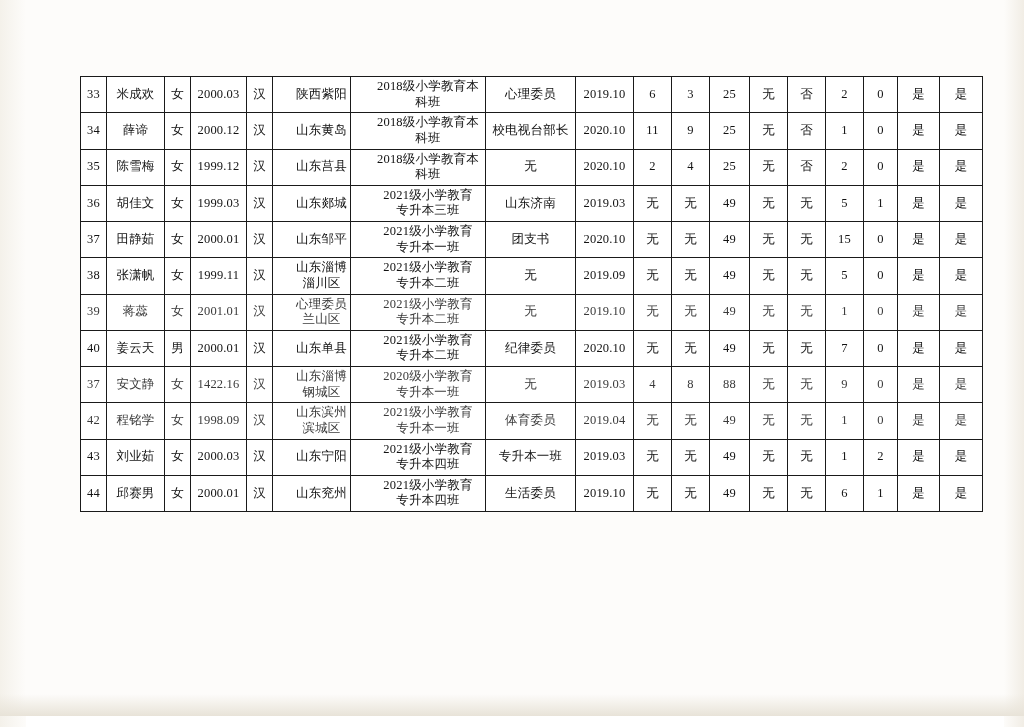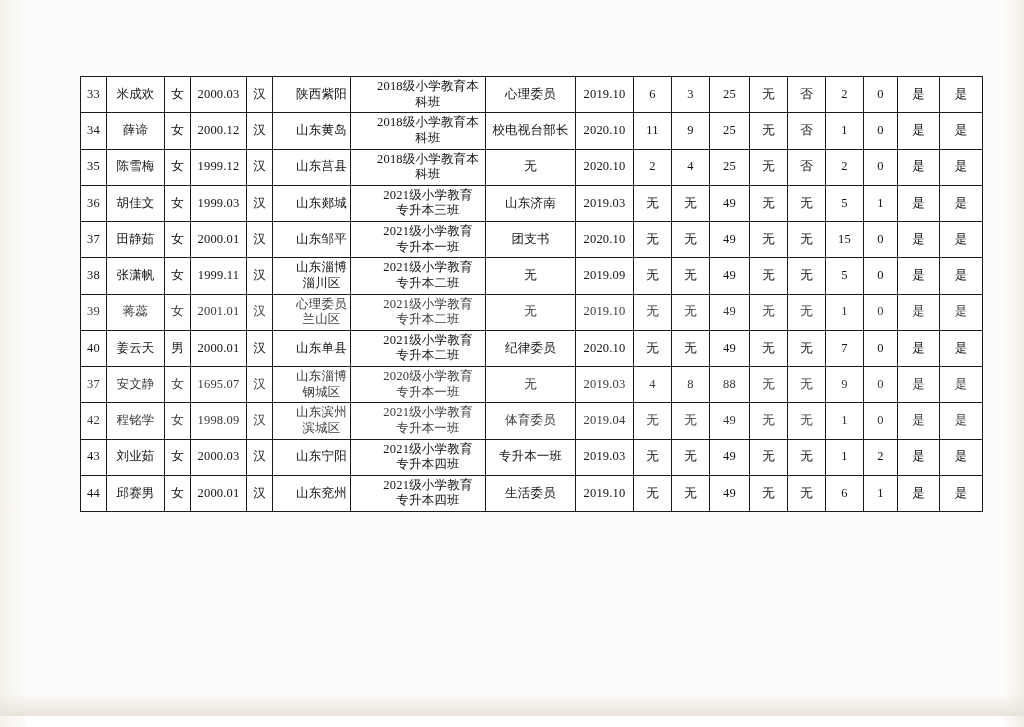--- a/index.html
+++ b/index.html
@@ -323,21 +323,21 @@
             <td class="cell-num">无</td>
             <td class="cell-num">7</td>
             <td class="cell-num">0</td>
             <td class="">是</td>
             <td class="">是</td>
           </tr>
           <tr class="r-faint">
             <td class="cell-no">37</td>
             <td class="cell-name">安文静</td>
             <td class="">女</td>
-            <td class="cell-num">1695.07</td>
+            <td class="cell-num">1422.16</td>
             <td class="">汉</td>
             <td class="cell-home">
               <span class="two-line">山东淄博</span>
               <span class="two-line">钢城区</span>
             </td>
             <td class="cell-class">
               <span class="two-line">2020级小学教育</span>
               <span class="two-line">专升本一班</span>
             </td>
             <td class="cell-post">无</td>

